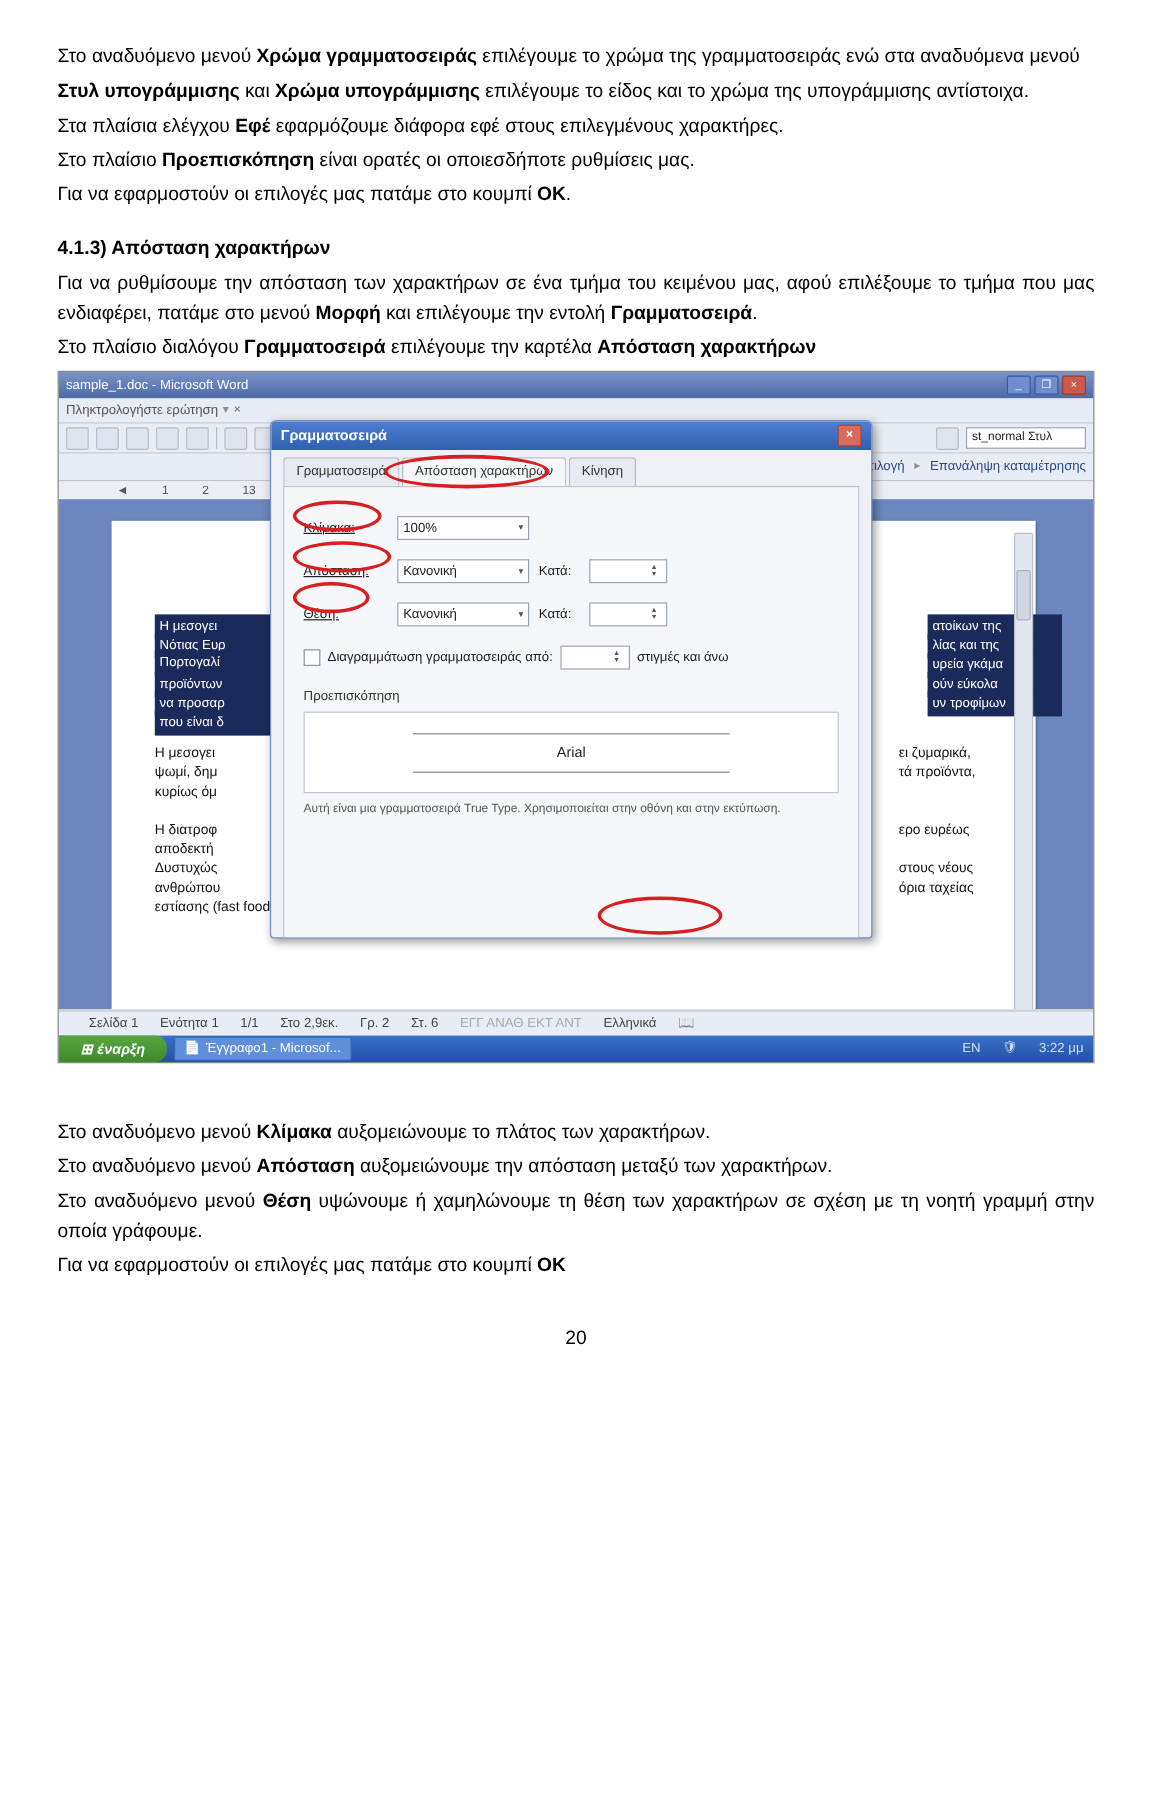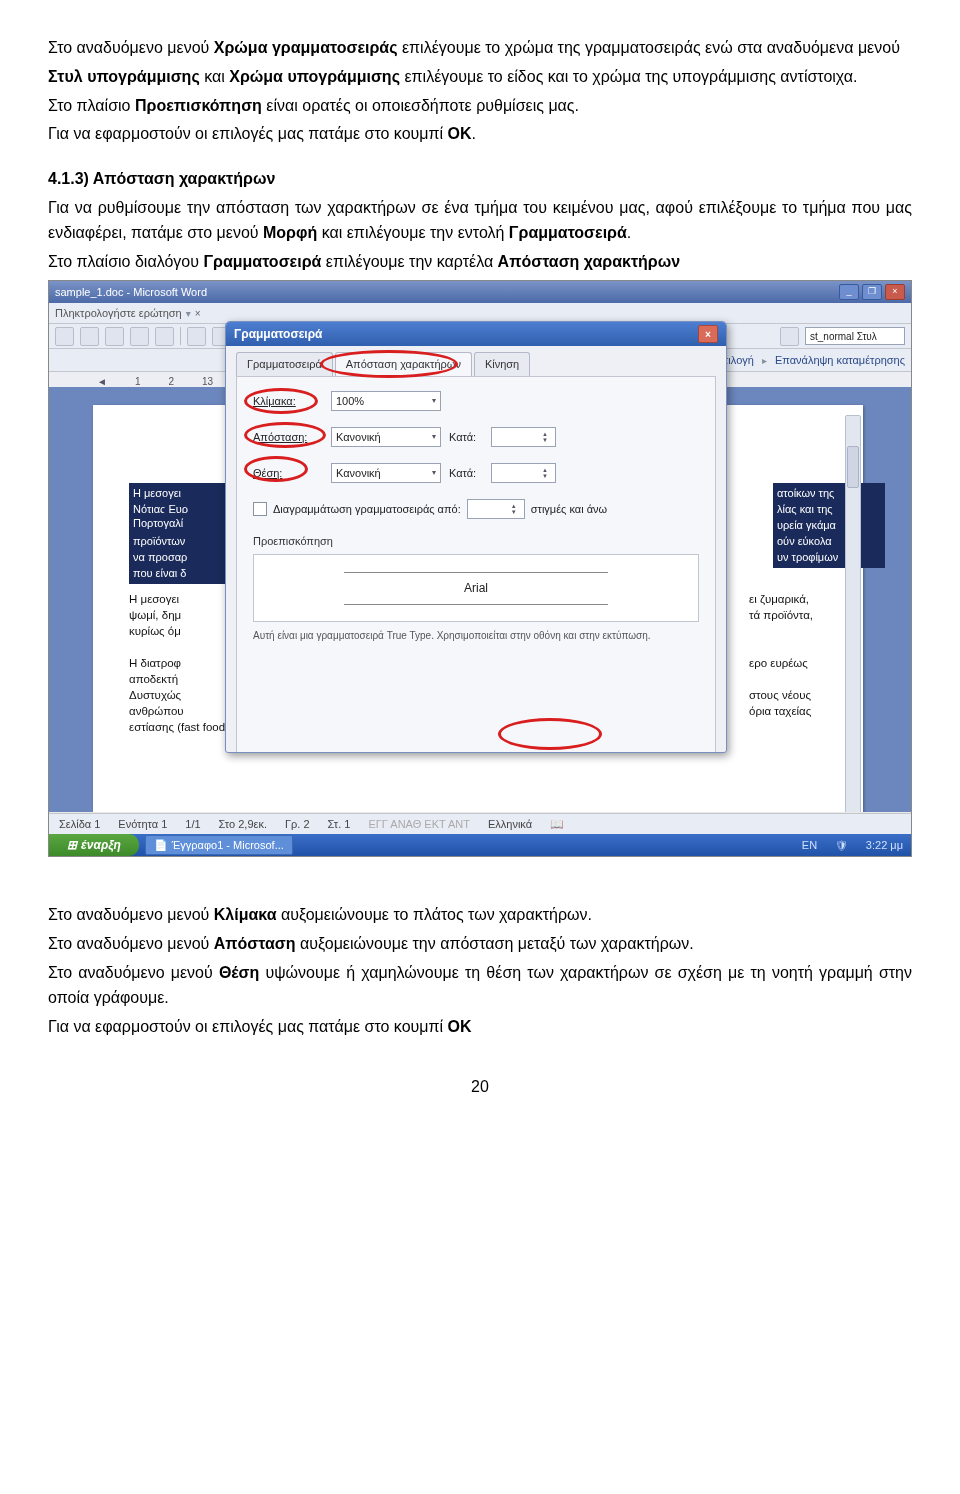--- a/index.html
+++ b/index.html
@@ -104,21 +104,21 @@
     padding: 2px 4px;
     white-space: nowrap;
     overflow:hidden;
   }
   .sel-text.right { left: 680px; width:104px; }
   .plain-text { position:absolute; left:36px; font-size:11.5px; color:#111; width:130px; overflow:hidden; white-space:nowrap;}
   .plain-text.right { left: 656px; width:110px;}
   .statusbar {
     position:absolute; bottom:22px; left:0; right:0;
     height: 20px; background:#e8ecf4; border-top:1px solid #c4c6cf;
-    display:flex; align-items:center; gap:18px; padding:0 10px; font-size:11px; color:#444;
+    display:flex; align-items:center; gap:18px; padding:0 25px; font-size:11px; color:#444;
   }
   .taskbar {
     position:absolute; bottom:0; left:0; right:0;
     height: 22px;
     background: linear-gradient(#3b6ec7, #2052a8);
     display:flex; align-items:center; justify-content:space-between;
     padding-right:8px;
   }
   .start-btn {
     height: 22px; width: 90px;
@@ -162,21 +162,21 @@
     border-radius:3px 3px 0 0;
     font-size:11px; color:#333;
   }
   .dlg-tab.active { background:#f6f7fa; font-weight:normal;}
   .dlg-body {
     margin: 0 10px 8px 10px;
     border:1px solid #c1c6d1;
     background:#f6f7fa;
     height: 440px;
     position:relative;
-    padding: 14px 16px;
+    padding: 24px 16px;
     box-sizing:border-box;
   }
   .field-row { display:flex; align-items:center; gap:8px; margin-bottom:16px; font-size:11px;}
   .field-label { width:70px; text-decoration: underline; }
   .field-input { width:100px; height:18px; background:#fff; border:1px solid #9aa3b5; display:flex; align-items:center; padding:0 4px; justify-content:space-between;}
   .spin { width:55px; height:18px; background:#fff; border:1px solid #9aa3b5; display:flex; align-items:center; justify-content:space-between; padding:0 4px;}
   .chev { font-size:8px; color:#556;}
   .spin-arrows { width:12px; display:flex; flex-direction:column; font-size:6px; color:#556; line-height:6px; text-align:center;}
   .checkbox-row { display:flex; align-items:center; gap:6px; font-size:11px; margin-top:4px;}
   .cbox { width:12px; height:12px; background:#fff; border:1px solid #8892a3;}
@@ -212,20 +212,23 @@
 <body>
 
 <div class="para-block">
   <p>
     <span>Στο αναδυόμενο μενού </span><span class="bold">Χρώμα γραμματοσειράς</span><span> επιλέγουμε το χρώμα της γραμματοσειράς ενώ στα αναδυόμενα μενού</span>
   </p>
   <p>
     <span class="bold">Στυλ υπογράμμισης</span><span> και </span><span class="bold">Χρώμα υπογράμμισης</span><span> επιλέγουμε το είδος και το χρώμα της υπογράμμισης αντίστοιχα.</span>
   </p>
   <p>
+    <span>Στα πλαίσια ελέγχου </span><span class="bold">Εφέ</span><span> εφαρμόζουμε διάφορα εφέ στους επιλεγμένους χαρακτήρες.</span>
+  </p>
+  <p>
     <span>Στο πλαίσιο </span><span class="bold">Προεπισκόπηση</span><span> είναι ορατές οι οποιεσδήποτε ρυθμίσεις μας.</span>
   </p>
   <p>
     <span>Για να εφαρμοστούν οι επιλογές μας πατάμε στο κουμπί </span><span class="bold">ΟΚ</span><span>.</span>
   </p>
 </div>
 
 <div style="height:14px"></div>
 
 <p><span class="heading-inline">4.1.3) Απόσταση χαρακτήρων</span></p>
@@ -414,21 +417,21 @@
     <div class="red-ellipse" style="top:134px; left:18px; width:58px; height:20px"></div>
     <div class="red-ellipse" style="top:396px; left:272px; width:98px; height:26px"></div>
   </div>
 
   <div class="statusbar">
     <span>Σελίδα  1</span>
     <span>Ενότητα 1</span>
     <span>1/1</span>
     <span>Στο 2,9εκ.</span>
     <span>Γρ.  2</span>
-    <span>Στ.  1</span>
+    <span>Στ.  6</span>
     <span style="color:#aaa">ΕΓΓ   ΑΝΑΘ   ΕΚΤ   ΑΝΤ</span>
     <span>Ελληνικά</span>
     <span>📖</span>
   </div>
 
   <div class="taskbar">
     <div class="start-btn">
       <span>⊞</span>
       <span>έναρξη</span>
     </div>

